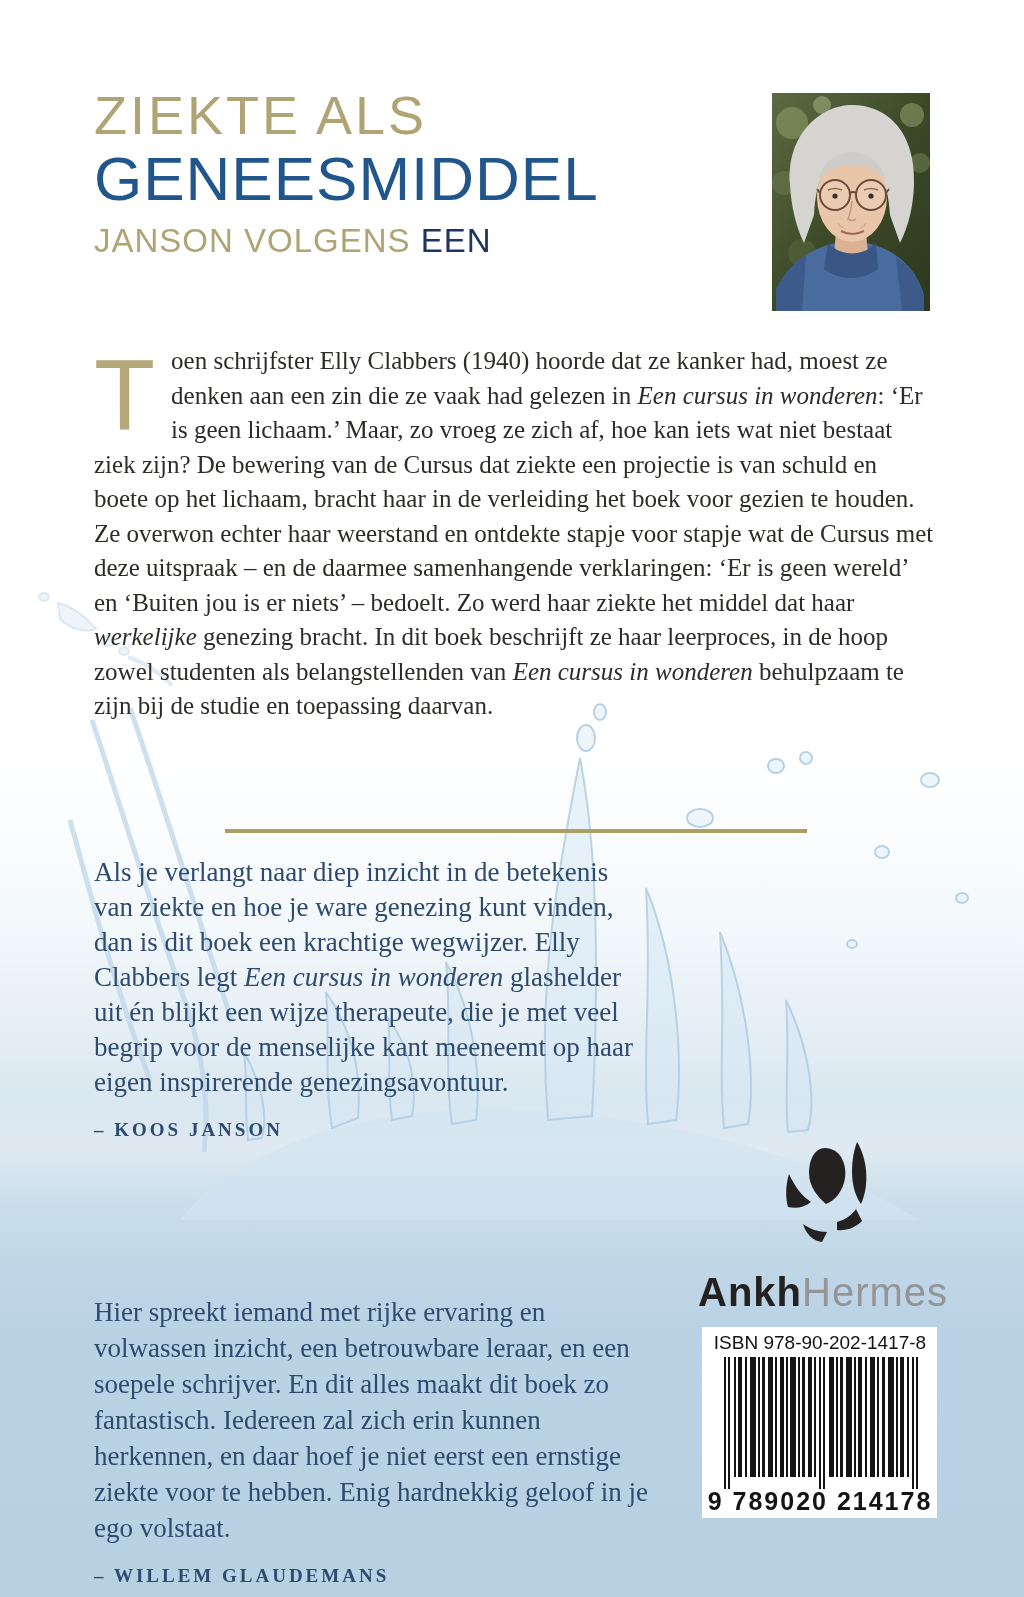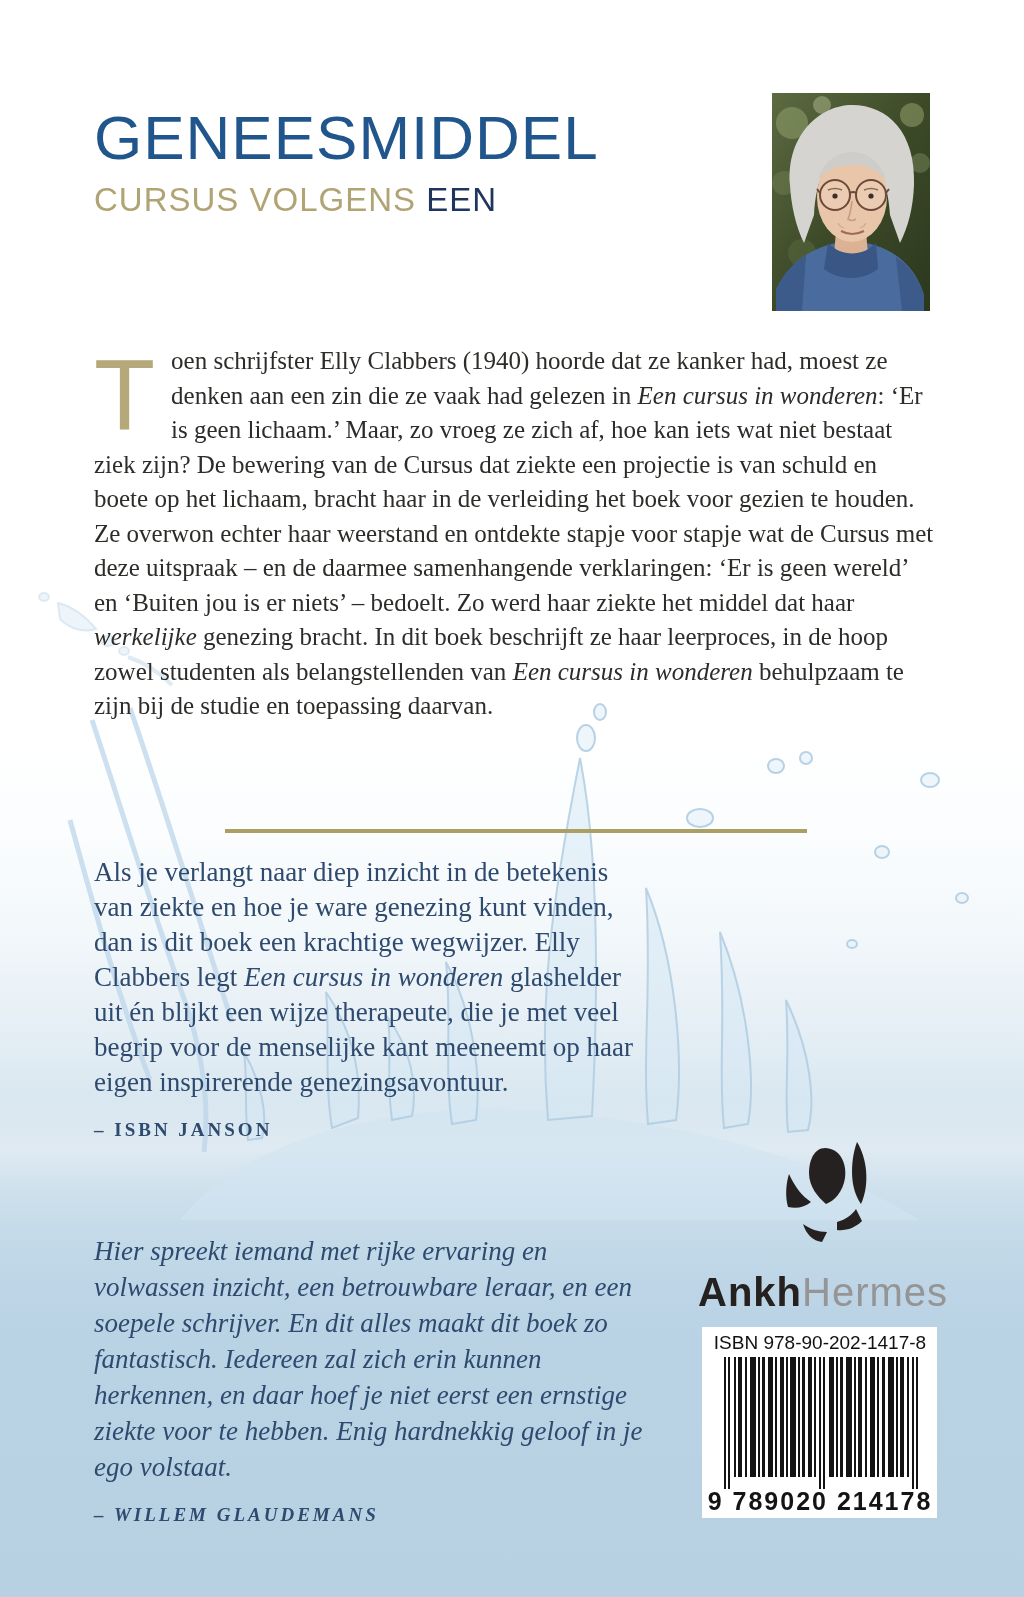--- a/index.html
+++ b/index.html
@@ -12,21 +12,21 @@
     background:linear-gradient(180deg,
       #ffffff 0%, #ffffff 46%,
       #fbfdfe 52%, #f3f8fb 58%,
       #e6eff5 64%, #d9e7f0 69%,
       #dfeaf2 72%, #ccdfeb 75%,
       #bfd7e7 79%, #b9d2e4 84%, #b7d1e3 100%);
   }
   
   .title-block{position:absolute;left:94px;top:86px;font-family:"Liberation Sans",sans-serif;}
   .title-1{font-size:54px;letter-spacing:3px;color:#b1a474;line-height:58px;}
-  .title-2{font-size:62px;letter-spacing:1px;color:#20568c;line-height:66px;margin-top:19px;}
+  .title-2{font-size:62px;letter-spacing:1px;color:#20568c;line-height:66px;margin-top:2px;}
   .subtitle{font-size:33px;letter-spacing:1px;line-height:42px;margin-top:8px;}
   .subtitle .gold{color:#b1a474;}
   .subtitle .navy{color:#1e3560;text-align:center;}
   
   .photo{position:absolute;left:772px;top:93px;width:158px;height:218px;overflow:hidden;}
   
   .blurb{
     position:absolute;left:94px;top:344px;width:842px;
     font-size:25px;line-height:34.5px;color:#2e2c29;text-align:left;
   }
@@ -36,21 +36,21 @@
     font-size:100px;line-height:84px;
     color:#b5a979;
     margin:8px 16px 0 0;
   }
   .it{font-style:italic;text-align:center;}
   
   .divider{position:absolute;left:225px;top:829px;width:582px;height:4px;background:#ab9f63;}
   
   .quote{position:absolute;left:94px;width:556px;color:#2e4a6e;font-size:27px;line-height:35px;}
   .quote-1{top:855px;}
-  .quote-2{top:1233px;line-height:36px;font-style:italic;}
+  .quote-2{top:1294px;line-height:36px;}
   .attribution{
     margin-top:12px;
     font-size:19px;font-weight:bold;letter-spacing:3px;color:#2e4a6e;
     font-family:"Liberation Serif",serif;
   }
   
   .ankh-logo{position:absolute;left:773px;top:1138px;width:108px;height:122px;}
   .publisher-name{
     position:absolute;left:698px;top:1270px;width:240px;
     font-family:"Liberation Sans",sans-serif;font-size:40px;letter-spacing:1px;
@@ -103,23 +103,24 @@
     <g fill="rgba(213,231,243,0.8)" stroke="rgba(180,208,230,0.8)" stroke-width="2">
       <path d="M58,58 C74,62 86,72 96,84 C84,88 70,84 60,74 Z"></path>
       <ellipse cx="108" cy="96" rx="7" ry="5"></ellipse>
       <ellipse cx="124" cy="106" rx="5" ry="4"></ellipse>
       <ellipse cx="44" cy="52" rx="5" ry="4"></ellipse>
       <path d="M128,112 C146,118 160,128 172,140" fill="none" stroke-width="4"></path>
     </g>
   </svg>
 
   <div class="title-block">
+    <div class="title-1">ZIEKTE ALS</div>
     <div class="title-2">GENEESMIDDEL</div>
     <div class="subtitle">
-      <span class="gold">CURSUS VOLGENS </span><span class="navy">EEN</span><br>
+      <span class="gold">JANSON VOLGENS </span><span class="navy">EEN</span><br>
     </div>
   </div>
 
   <div class="photo">
     <svg width="158" height="218" viewBox="0 0 158 218" xmlns="http://www.w3.org/2000/svg">
       <defs>
         <linearGradient id="fol" x1="0" y1="0" x2="1" y2="1">
           <stop offset="0" stop-color="#5d6b42"></stop>
           <stop offset="0.5" stop-color="#3c4a28"></stop>
           <stop offset="1" stop-color="#2c381e"></stop>
@@ -163,21 +164,21 @@
   </div>
 
   <div class="blurb">
     <span class="dropcap">T</span><span><span>oen schrijfster Elly Clabbers (1940) hoorde dat ze kanker had, moest ze denken aan een zin die ze vaak had gelezen in </span><span class="it">Een cursus in wonderen</span><span>: ‘Er is geen lichaam.’ Maar, zo vroeg ze zich af, hoe kan iets wat niet bestaat ziek zijn? De bewering van de Cursus dat ziekte een projectie is van schuld en boete op het lichaam, bracht haar in de verleiding het boek voor gezien te houden. Ze overwon echter haar weerstand en ontdekte stapje voor stapje wat de Cursus met deze uitspraak – en de daarmee samenhangende verklaringen: ‘Er is geen wereld’ en ‘Buiten jou is er niets’ – bedoelt. Zo werd haar ziekte het middel dat haar </span><span class="it">werkelijke</span><span> genezing bracht. In dit boek beschrijft ze haar leerproces, in de hoop zowel studenten als belangstellenden van </span><span class="it">Een cursus in wonderen</span><span> behulpzaam te zijn bij de studie en toepassing daarvan.</span></span>
   </div>
 
   <div class="divider"></div>
 
   <div class="quote quote-1">
     <div><span>Als je verlangt naar diep inzicht in de betekenis van ziekte en hoe je ware genezing kunt vinden, dan is dit boek een krachtige wegwijzer. Elly Clabbers legt </span><span class="it">Een cursus in wonderen</span><span> glashelder uit én blijkt een wijze therapeute, die je met veel begrip voor de menselijke kant meeneemt op haar eigen inspirerende genezingsavontuur.</span></div>
-    <div class="attribution">– ISBN JANSON</div>
+    <div class="attribution">– KOOS JANSON</div>
   </div>
 
   <div class="quote quote-2">
     <div><span>Hier spreekt iemand met rijke ervaring en volwassen inzicht, een betrouwbare leraar, en een soepele schrijver. En dit alles maakt dit boek zo fantastisch. Iedereen zal zich erin kunnen herkennen, en daar hoef je niet eerst een ernstige ziekte voor te hebben. Enig hardnekkig geloof in je ego volstaat.</span></div>
     <div class="attribution">– WILLEM GLAUDEMANS</div>
   </div>
 
   <svg class="ankh-logo" viewBox="0 0 108 122" xmlns="http://www.w3.org/2000/svg">
     <g fill="#262121">
       <path d="M52,10 C66,10 74,24 72,40 C70,54 61,63 53,66 C45,59 36,49 36,35 C36,21 42,10 52,10 Z"></path>

